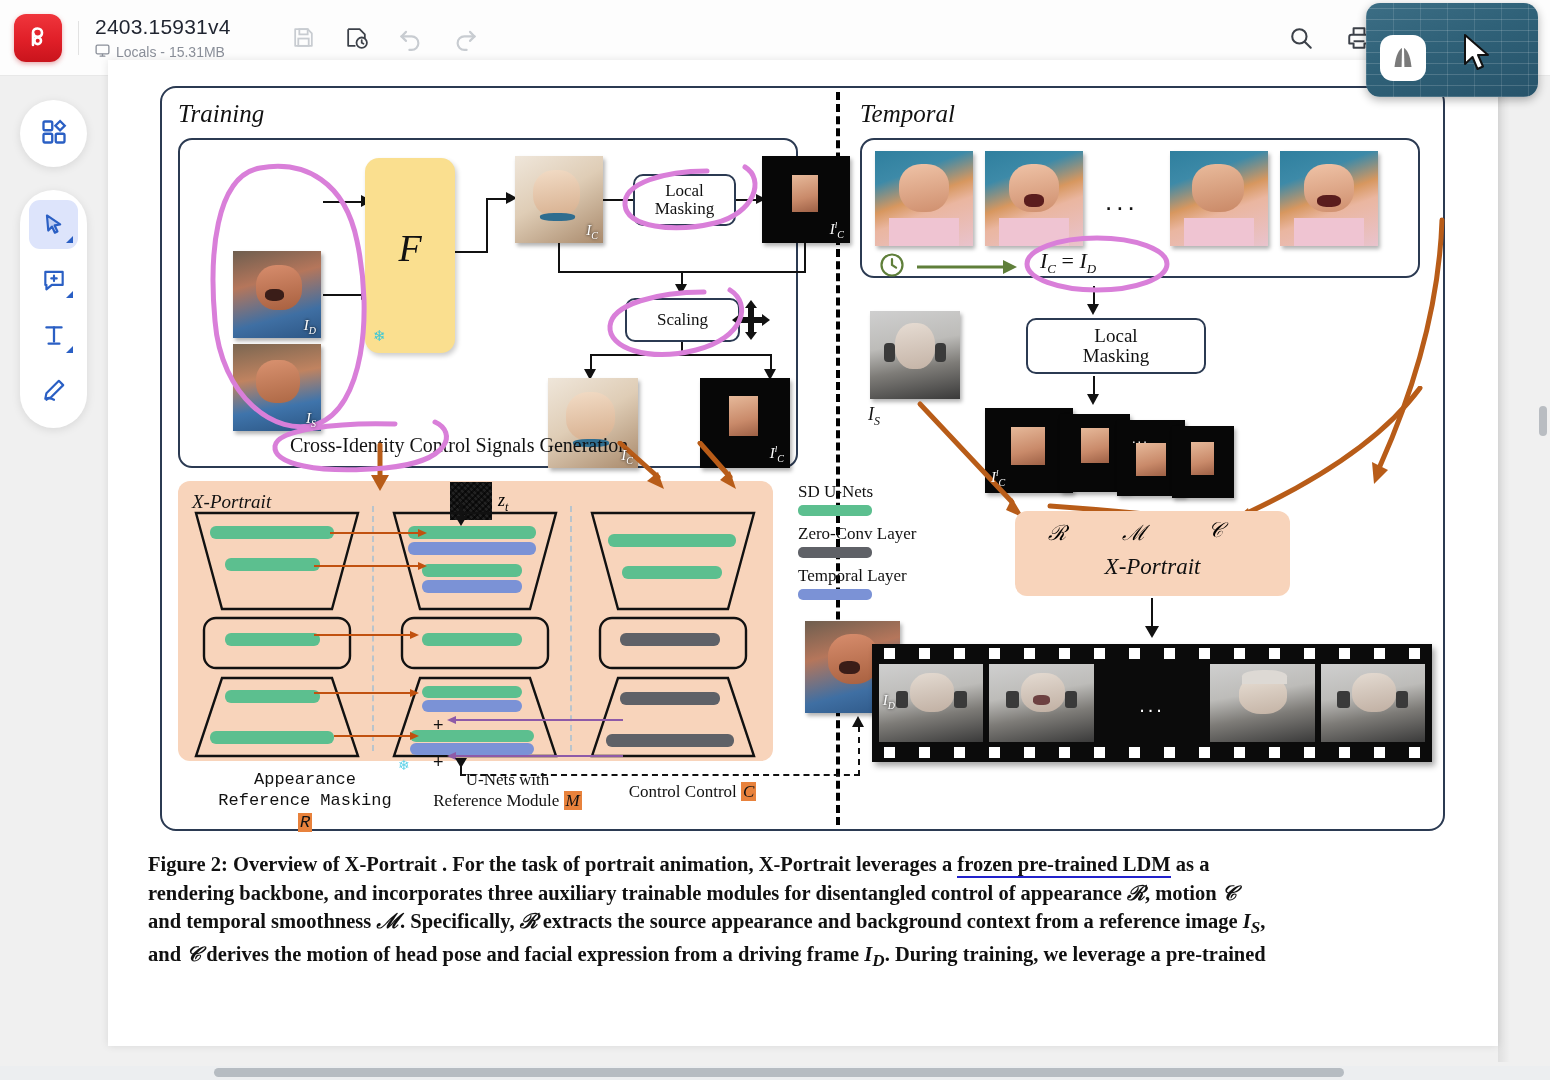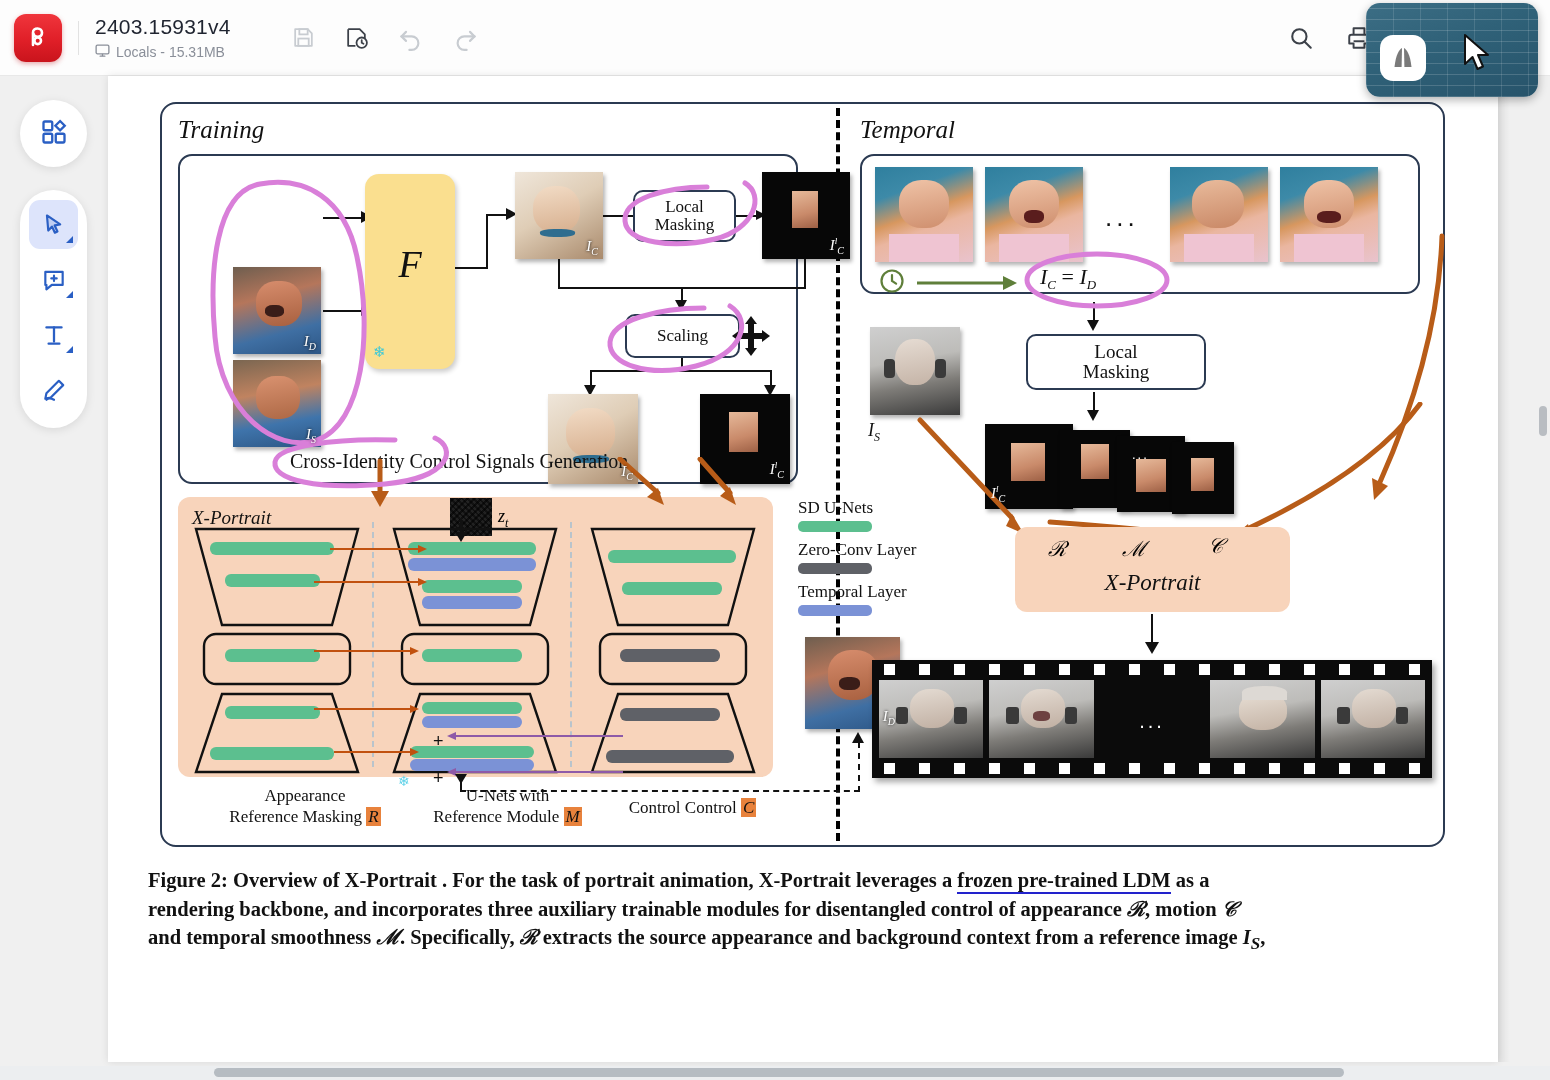--- a/index.html
+++ b/index.html
@@ -68,21 +68,21 @@
   }
   .tool.active { background: #dde4fb; }
   .tool .corner {
     position: absolute; right: 5px; bottom: 6px;
     width: 0; height: 0; border-style: solid;
     border-width: 0 0 7px 7px; border-color: transparent transparent #2a5fc4 transparent;
   }
 
   
   .page-wrap {
-    position: absolute; left: 108px; top: 76px;
+    position: absolute; left: 108px; top: 60px;
     width: 1390px; height: 986px;
     background: #fff;
     box-shadow: 0 0 8px rgba(0,0,0,.10);
     overflow: hidden;
   }
   .figure {
     position: absolute; left: 52px; top: 26px;
     width: 1285px; height: 745px;
   }
   .fig-outer {
@@ -585,21 +585,21 @@
 
     <div class="legend" style="left:638px; top:396px;">
       <div class="legend-item">SD U-Nets</div>
       <div class="legend-bar" style="background:#5cbf8f;"></div>
       <div class="legend-item">Zero-Conv Layer</div>
       <div class="legend-bar" style="background:#5f6167;"></div>
       <div class="legend-item">Temporal Layer</div>
       <div class="legend-bar" style="background:#7b92d6;"></div>
     </div>
 
-    <div class="mod-caption" style="left:50px; top:683px; width:190px;">
+    <div class="mod-caption" style="left:50px; top:683px; width:190px;font-family:Liberation Mono, monospace;">
       <span>Appearance</span><br>
       <span>Reference Masking</span>
       <span class="hl-orange">R</span>
     </div>
     <div class="mod-caption" style="left:255px; top:683px; width:185px;">
       <span>U-Nets with</span><br>
       <span>Reference Module</span>
       <span class="hl-orange">M</span>
     </div>
     <div class="mod-caption" style="left:440px; top:695px; width:185px;">
@@ -827,20 +827,24 @@
       <span class="u-blue">frozen pre-trained LDM</span> as a</b>
     </div>
     <div>
       <b>rendering backbone, and incorporates three auxiliary trainable modules for disentangled control of appearance
       <span class="mathcal">ℛ</span>, motion <span class="mathcal">𝒞</span></b>
     </div>
     <div>
       <b>and temporal smoothness <span class="mathcal">ℳ</span>. Specifically, <span class="mathcal">ℛ</span>
       extracts the source appearance and background context from a reference image <span class="mathcal">I<sub>S</sub></span>,</b>
     </div>
+    <div>
+      <b>and <span class="mathcal">𝒞</span> derives the motion of head pose and facial expression from a driving frame
+      <span class="mathcal">I<sub>D</sub></span>. During training, we leverage a pre-trained</b>
+    </div>
     <div style="opacity:.30; overflow:hidden; height:16px;">
       
     </div>
   </div>
 </div>
 
 <div class="page-edge-shadow"></div>
 
 <div class="vscroll-track">
   <div class="vscroll-thumb"></div>

